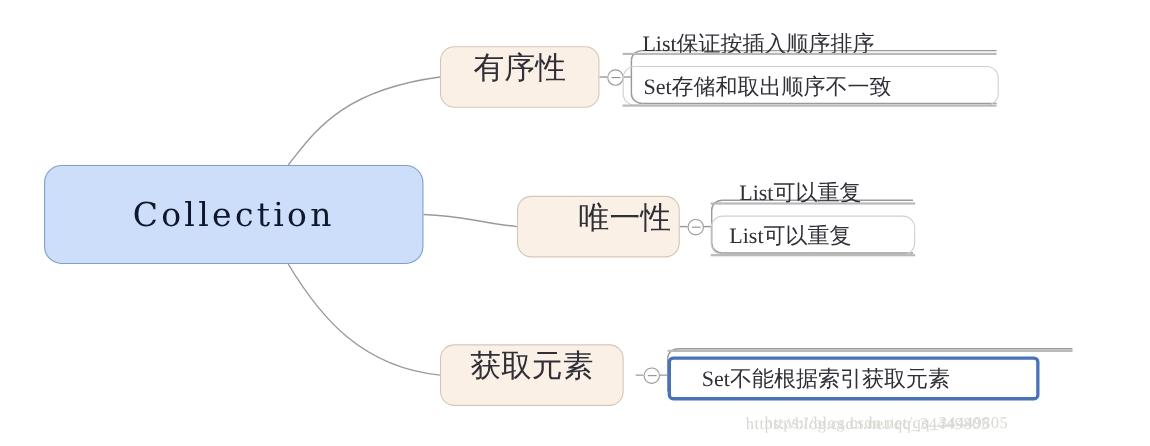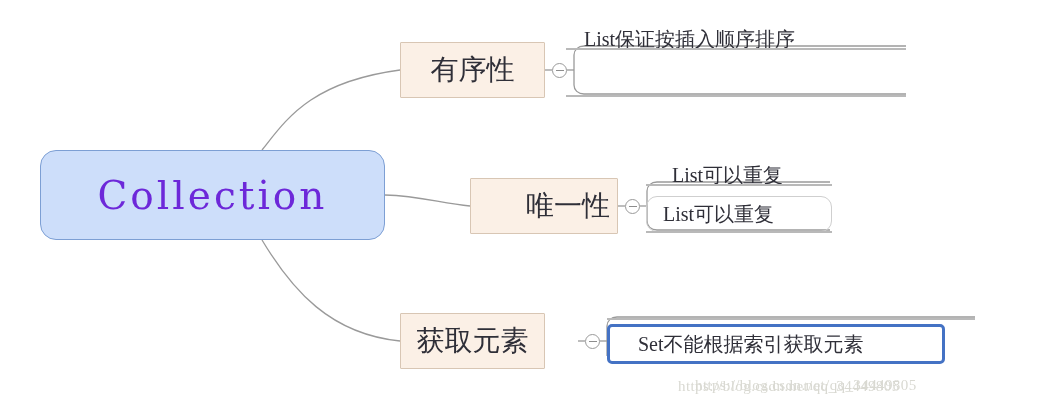--- a/index.html
+++ b/index.html
@@ -36,35 +36,34 @@
     background: #cddefa;
     border: 1.6px solid #7d9fd4;
     border-radius: 16px;
     box-sizing: border-box;
     display: flex;
     align-items: center;
     justify-content: center;
   }
   .root-label {
     font-family: "DejaVu Serif", "Liberation Serif", serif;
-    font-size: 39px;
+    font-size: 30px;
     letter-spacing: 3px;
-    color: #6d28d9;
+    color: #0f172a;
     white-space: nowrap;
   }
 
   
   .branch-node {
     position: absolute;
     background: #fbf0e6;
     border: 1.3px solid #d8c6b4;
-    border-radius: 1px;
+    border-radius: 13px;
     box-sizing: border-box;
     display: flex;
-    align-items: center;
     justify-content: center;
   }
   .branch-label {
     font-family: "DejaVu Serif", "Liberation Serif", serif;
     font-size: 28px;
     color: #2f2f38;
     white-space: nowrap;
   }
 
   
@@ -170,38 +169,41 @@
   <div class="branch-node" style="left:400px; top:42px; width:145px; height:56px;">
     <span class="branch-label">有序性</span>
   </div>
   <div class="collapse-toggle" style="left:552px; top:62.5px;"></div>
 
   <div class="leaf" style="left:584px; top:22px; height:34px;">
     <span class="leaf-label">List保证按插入顺序排序</span>
   </div>
   <div class="leaf-underline" style="left:566px; top:48px; width:340px;"></div>
 
+  <div class="leaf leaf-box-hover" style="left:566px; top:60px; width:342px; height:36px; padding-left:18px;">
+    <span class="leaf-label">Set存储和取出顺序不一致</span>
+  </div>
   <div class="leaf-underline" style="left:566px; top:95px; width:340px;"></div>
 
   <div class="branch-node" style="left:470px; top:178px; width:148px; height:56px;padding-left:48px;">
     <span class="branch-label">唯一性</span>
   </div>
   <div class="collapse-toggle" style="left:625px; top:198.5px;"></div>
 
   <div class="leaf" style="left:672px; top:158px; height:34px;">
     <span class="leaf-label">List可以重复</span>
   </div>
   <div class="leaf-underline" style="left:646px; top:184px; width:186px;"></div>
 
   <div class="leaf leaf-box-hover" style="left:646px; top:196px; width:186px; height:36px; padding-left:16px;">
     <span class="leaf-label">List可以重复</span>
   </div>
   <div class="leaf-underline" style="left:646px; top:231px; width:186px;"></div>
 
-  <div class="branch-node" style="left:400px; top:313px; width:145px; height:56px;">
+  <div class="branch-node" style="left:400px; top:313px; width:167px; height:56px;">
     <span class="branch-label">获取元素</span>
   </div>
   <div class="collapse-toggle" style="left:585px; top:333.5px;"></div>
 
   <div class="leaf-underline" style="left:607px; top:318px; width:368px;"></div>
 
   <div class="leaf leaf-box-selected" style="left:607px; top:324px; width:338px; height:40px; padding-left:28px;">
     <span class="leaf-label">Set不能根据索引获取元素</span>
   </div>
 

